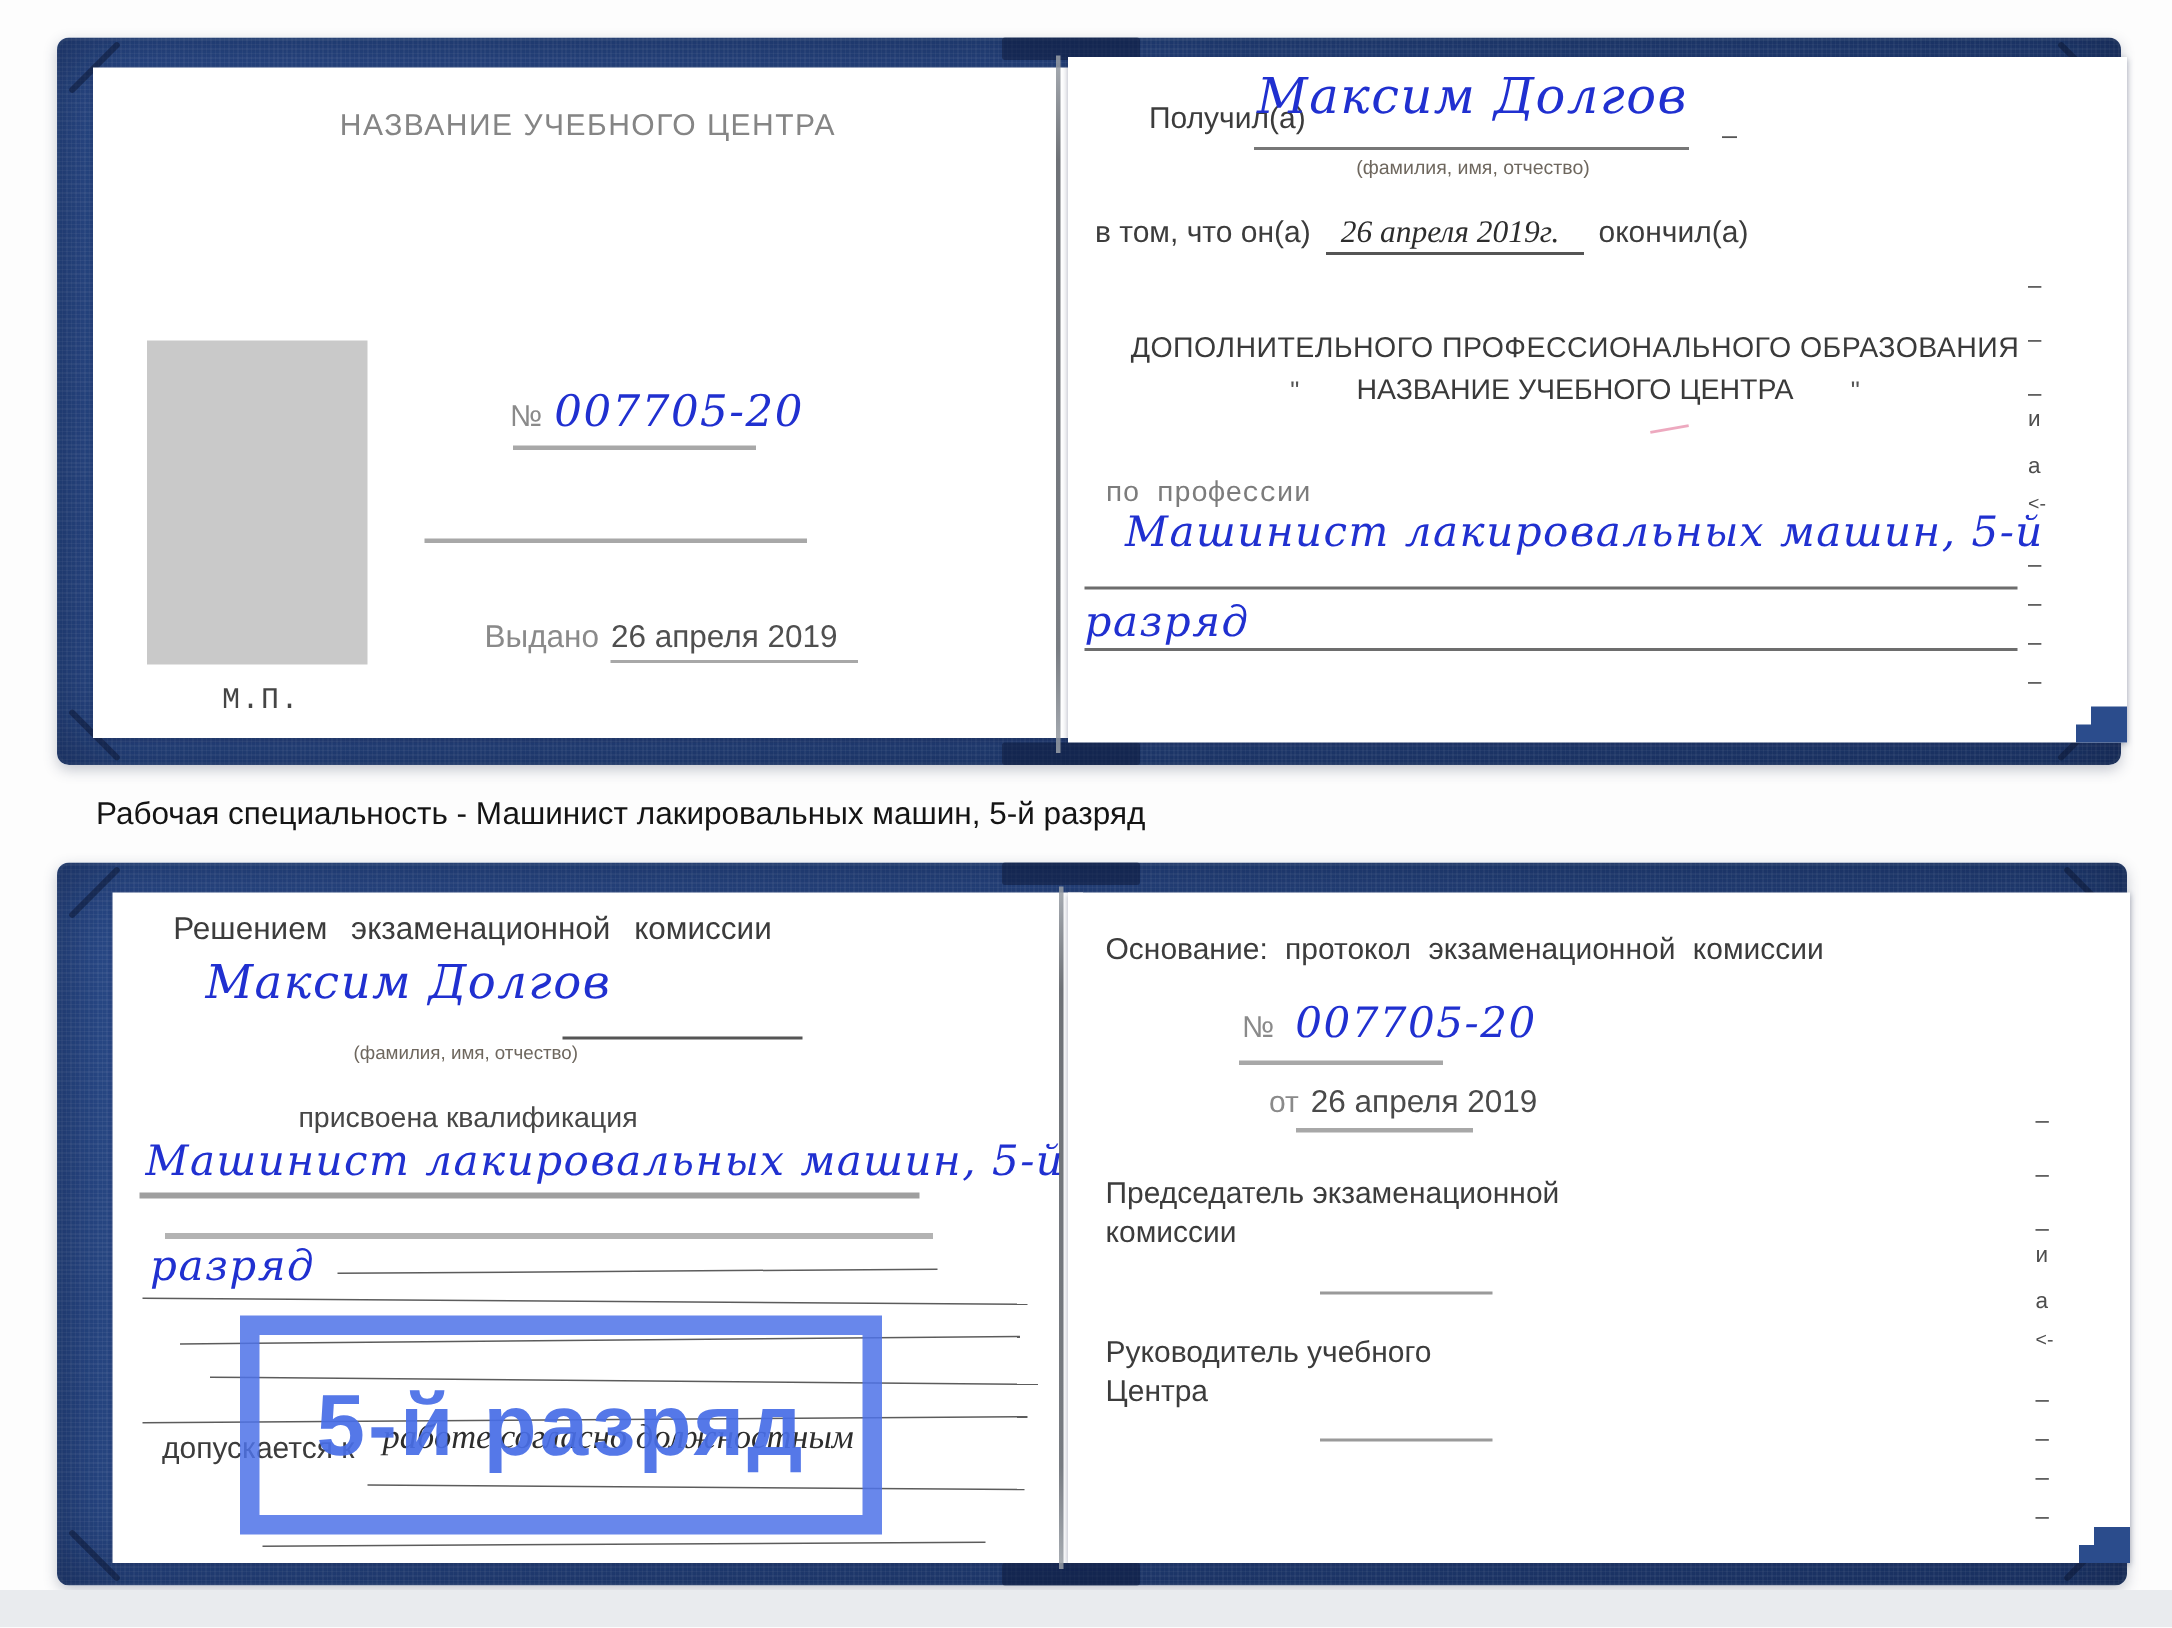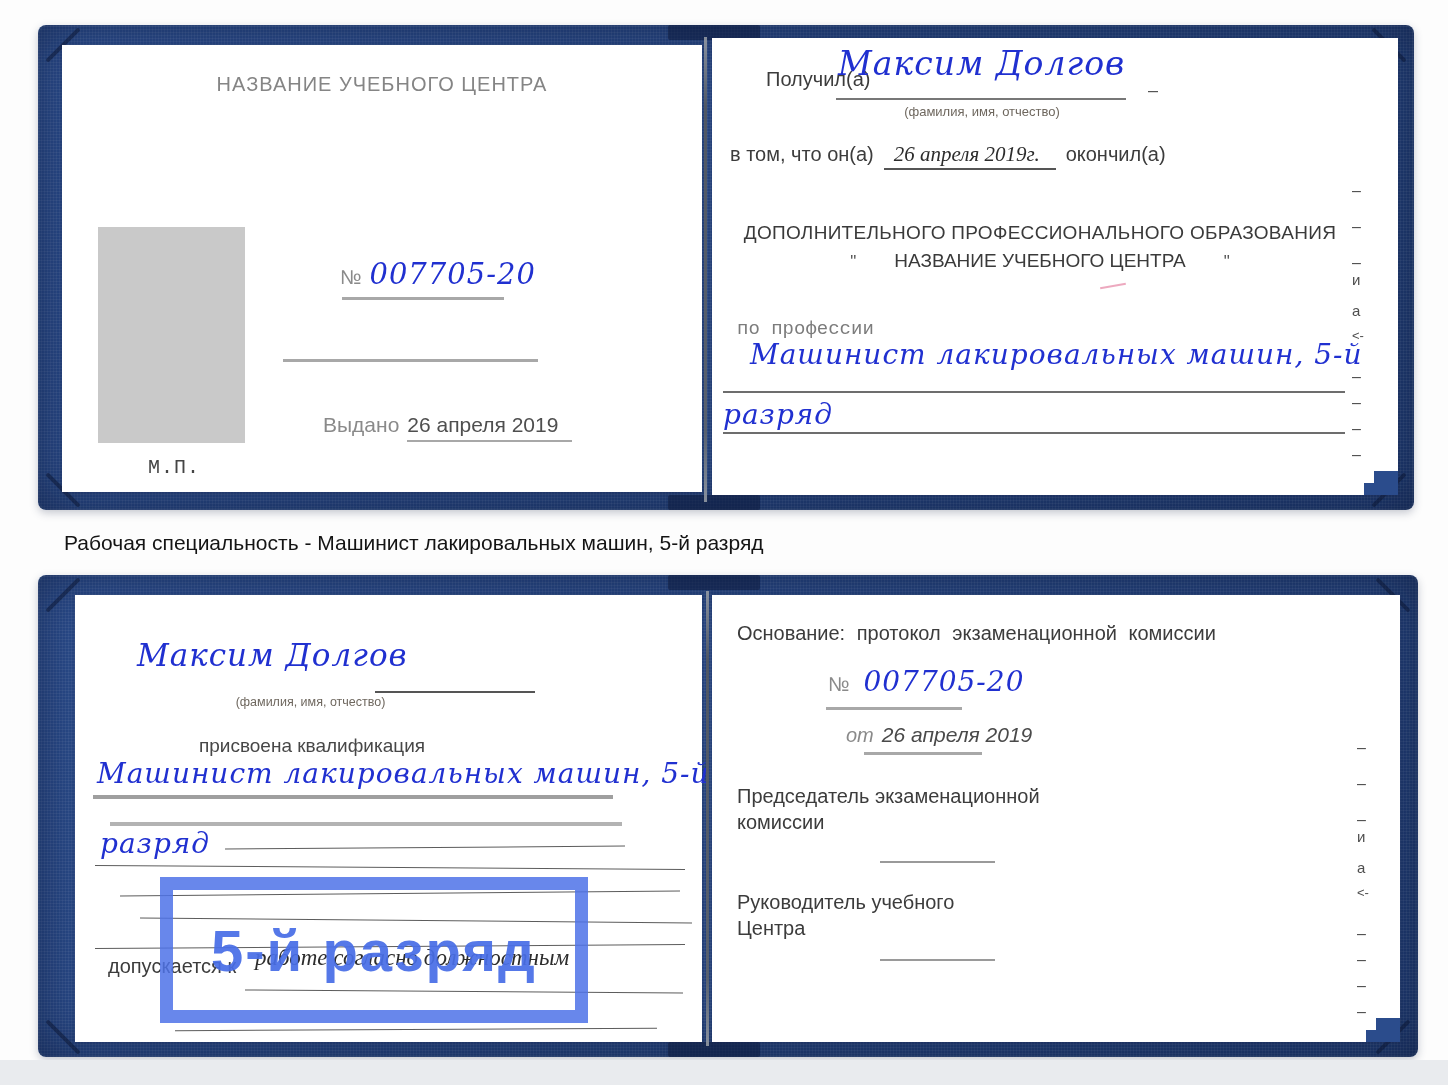--- a/index.html
+++ b/index.html
@@ -19,21 +19,21 @@
   .cert-bottom{left:38px;top:575px;width:1380px;height:482px;}
   .fold{position:absolute;height:4px;background:rgba(9,19,48,.5);border-radius:2px;}
   .fold.tl{left:2px;top:18px;width:46px;transform:rotate(-45deg);}
   .fold.tr{right:2px;top:18px;width:46px;transform:rotate(45deg);}
   .fold.bl{left:2px;bottom:18px;width:46px;transform:rotate(45deg);}
   .fold.br{right:2px;bottom:18px;width:46px;transform:rotate(-45deg);}
   .spine-tab{position:absolute;left:630px;width:92px;height:15px;background:rgba(12,26,60,.55);border-radius:2px;}
   .spine-tab.top{top:0;}
   .spine-tab.bot{bottom:0;}
 
-  .page{position:absolute;background:#fff;box-shadow:0 1px 4px rgba(35,45,80,.4);}
+  .page{position:absolute;background:#fff;box-shadow:0 1px 4px rgba(35,45,80,.4);padding-left:20px;}
   .spine{position:absolute;width:3px;background:linear-gradient(#9aa0a8, #55595f 15%, #60656c 85%, #9aa0a8);opacity:.85;}
   .notch{position:absolute;right:0;bottom:0;width:24px;height:24px;background:var(--cover,#2b4c8c);}
   .notch::before{content:"";position:absolute;left:-10px;bottom:0;width:10px;height:12px;background:inherit;}
 
   
   .abs{position:absolute;}
   .gray{color:#8a8a8a;}
   .dark{color:#3c3c3c;}
   .script{font-family:"DejaVu Serif", serif;font-style:italic;color:var(--handwriting,#2030d0);
           letter-spacing:1px;white-space:nowrap;}
@@ -106,21 +106,21 @@
   .il-stamp-text{font-size:58px;font-weight:bold;color:rgba(72,110,230,.93);letter-spacing:2px;white-space:nowrap;}
   .il-adm-label{left:33px;top:360px;font-size:20px;z-index:3;}
   .il-fill1{left:180px;top:350px;font-size:23px;z-index:3;}
   .il-fill2{left:33px;top:384px;font-size:23px;z-index:3;}
 
   
   .ir-basis{left:25px;top:27px;font-size:20px;word-spacing:6px;white-space:nowrap;}
   .ir-number-row{left:116px;top:70px;font-size:20px;}
   .ir-number-row .num{font-size:28px;margin-left:14px;}
   .ir-number-line{left:114px;top:112px;width:136px;}
-  .ir-date-row{left:134px;top:128px;font-size:20px;font-style:italic;}
+  .ir-date-row{left:134px;top:128px;font-size:20px;}
   .ir-date-row .date{color:#4a4a4a;font-size:21px;padding-left:8px;}
   .ir-date-line{left:152px;top:157px;width:118px;}
   .ir-chairman{left:25px;top:188px;width:340px;font-size:20px;line-height:26px;}
   .ir-sig1{left:168px;top:266px;width:115px;border-top:2px solid #9a9a9a;}
   .ir-head{left:25px;top:294px;width:250px;font-size:20px;line-height:26px;}
   .ir-sig2{left:168px;top:364px;width:115px;border-top:2px solid #9a9a9a;}
 
   
   .caption{position:absolute;left:64px;top:531px;font-size:21px;color:#141414;}
 </style>
@@ -193,20 +193,21 @@
 
   <div class="cert cert-bottom">
     <div class="fold tl"></div>
     <div class="fold tr"></div>
     <div class="fold bl"></div>
     <div class="fold br"></div>
     <div class="spine-tab top"></div>
     <div class="spine-tab bot"></div>
 
     <div class="page" style="left:37px;top:20px;width:627px;height:447px;">
+      <div class="abs il-heading center">Решением экзаменационной комиссии</div>
       <div class="abs il-name script">Максим Долгов</div>
       <div class="rule il-name-line"></div>
       <div class="abs il-fio center">(фамилия, имя, отчество)</div>
       <div class="abs il-qual-label center">присвоена квалификация</div>
       <div class="abs il-qual1 script">Машинист лакировальных машин, 5-й</div>
       <div class="rule il-u1"></div>
       <div class="rule il-u2"></div>
       <div class="abs il-qual2 script">разряд</div>
       <div class="rule thin tlA"></div>
       <div class="rule thin tlB"></div>

